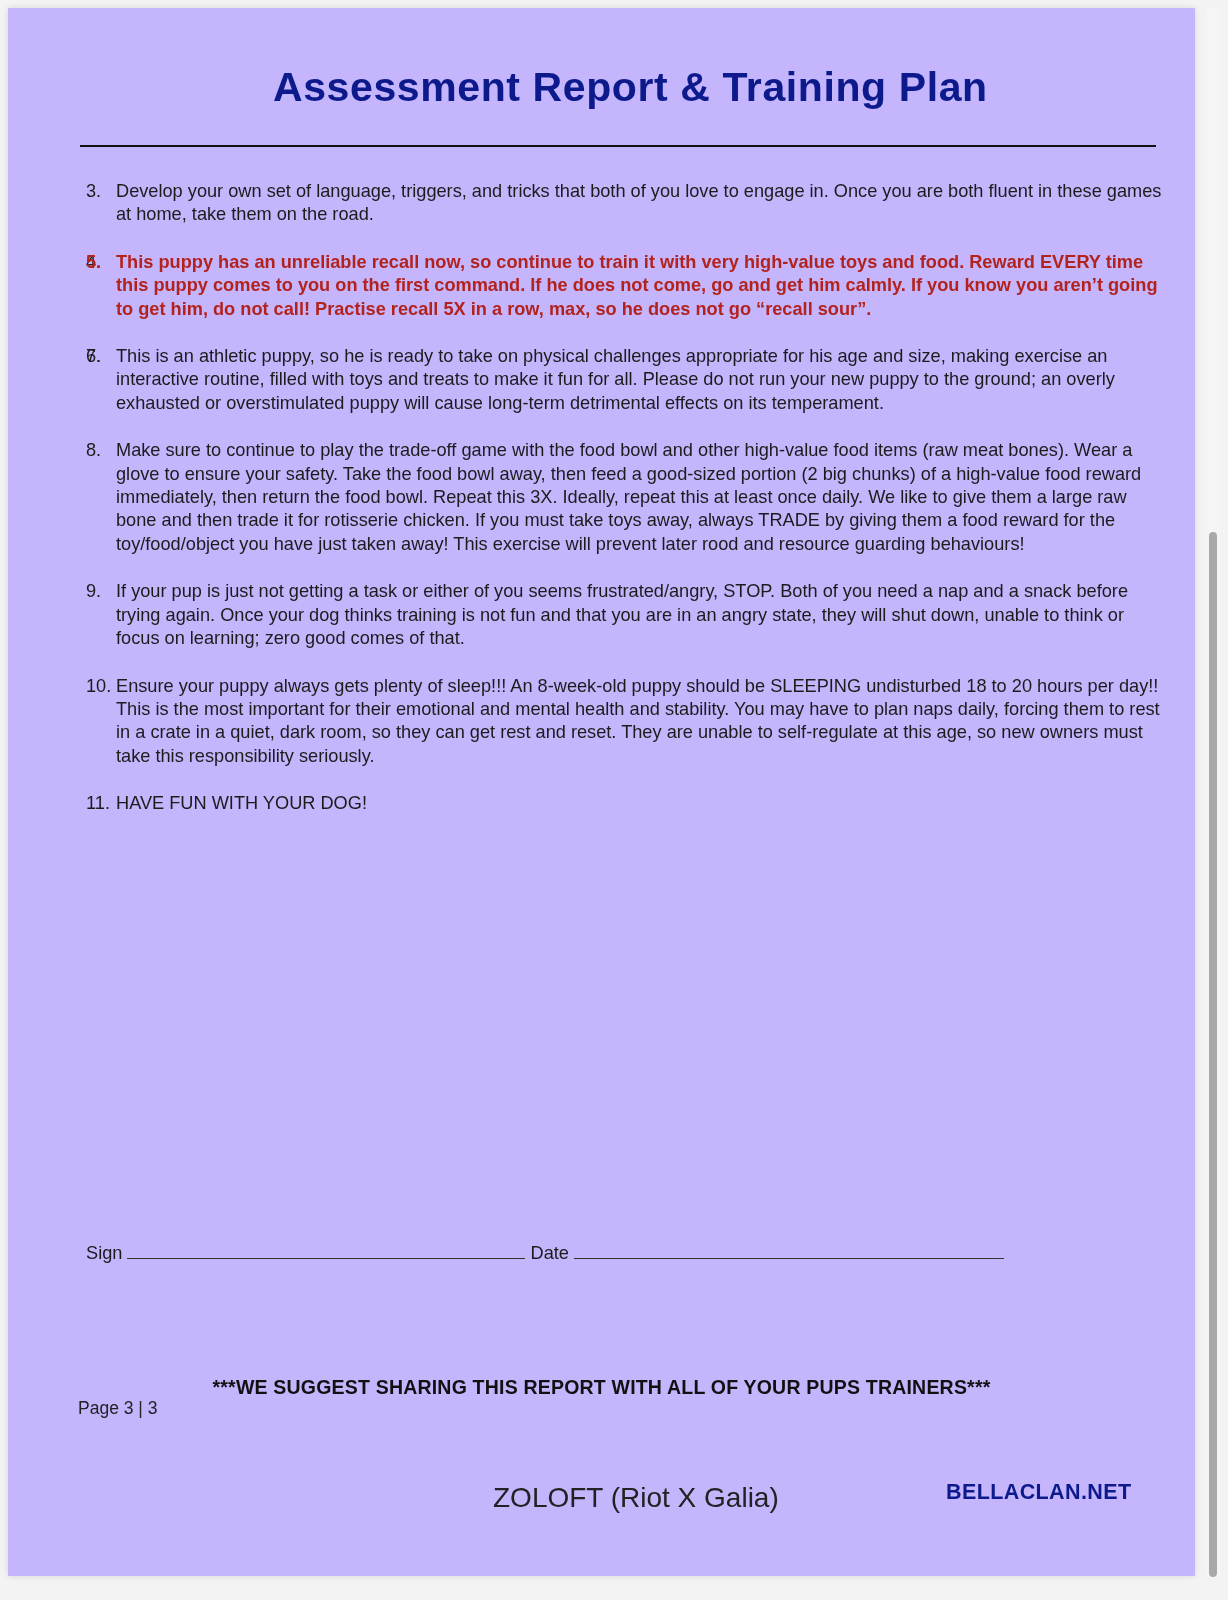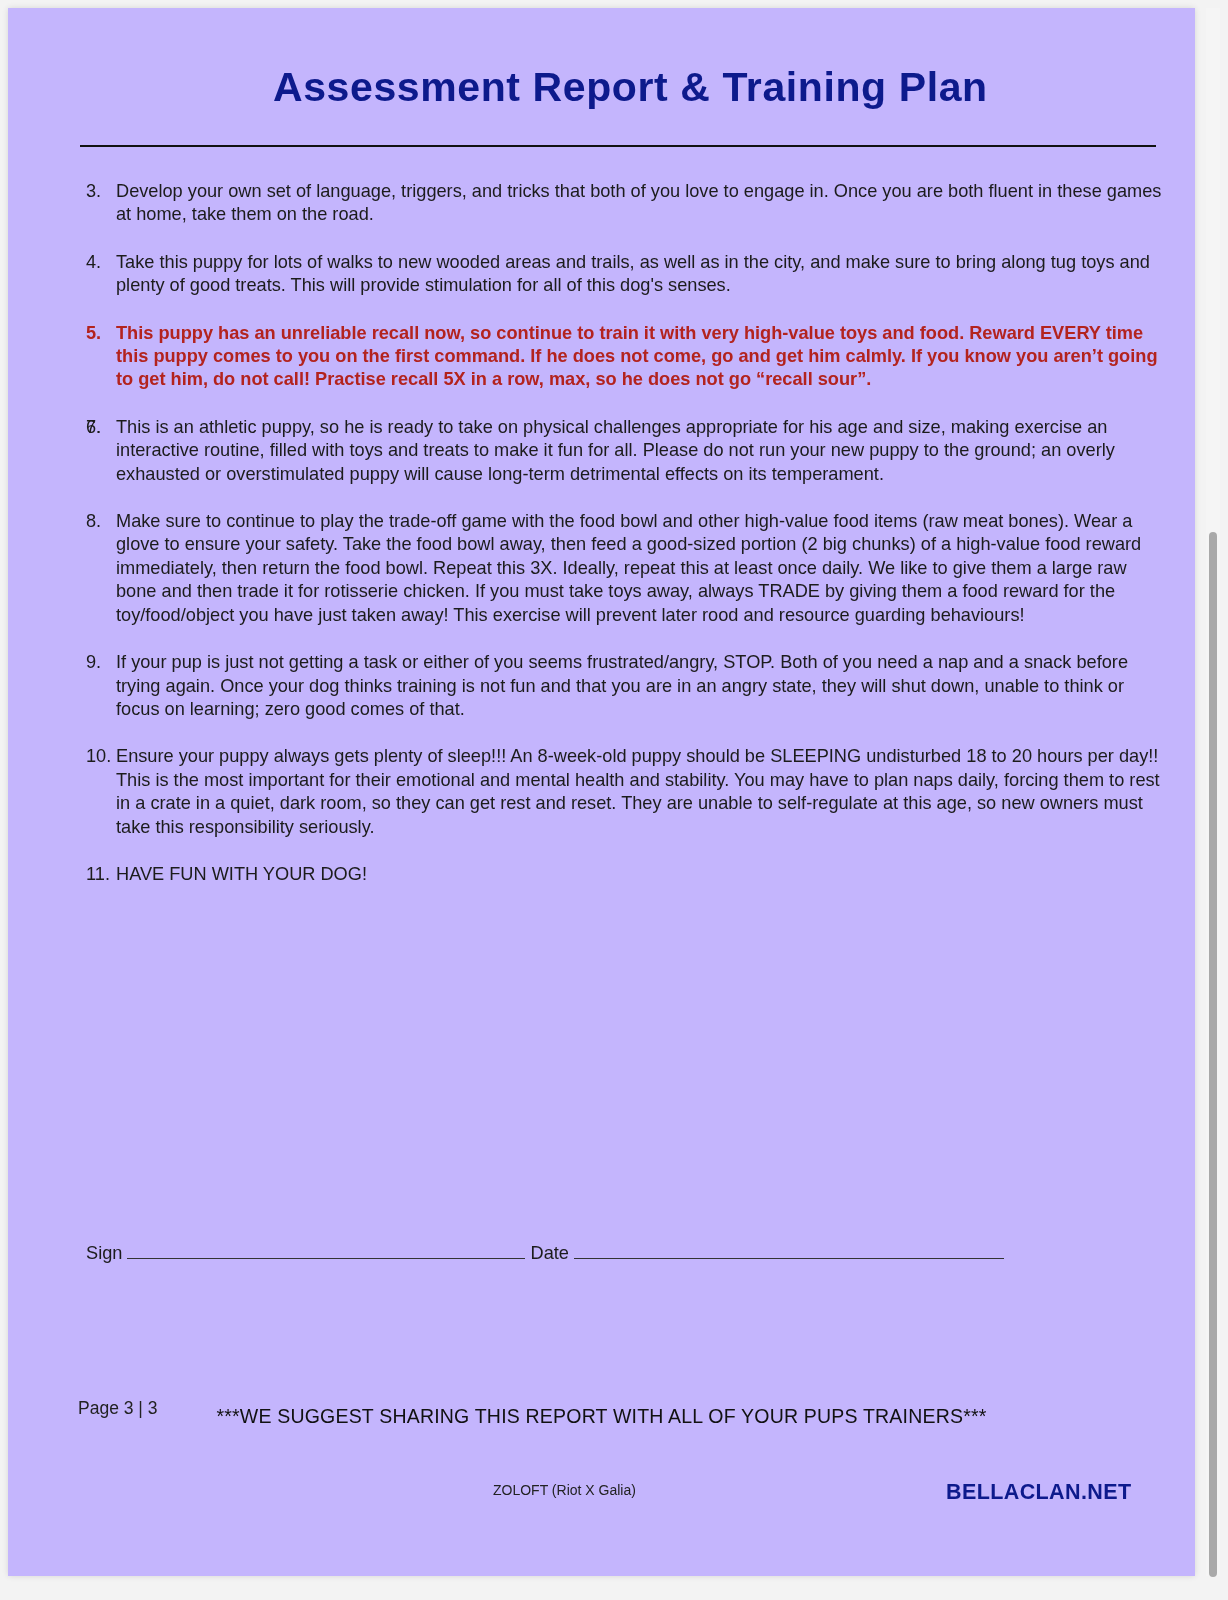--- a/index.html
+++ b/index.html
@@ -85,38 +85,37 @@
       vertical-align: baseline;
       border-bottom: 1.5px solid #333;
       height: 16px;
     }
     .notice {
       position: absolute;
       left: 0;
       top: 1368px;
       width: 100%;
       text-align: center;
-      font-weight: 400;
+      font-weight: 700;
       font-size: 19.5px;
       color: #111;
       letter-spacing: 0.2px;
-      margin-top: 29px;
     }
     .footer-left {
       position: absolute;
       left: 70px;
       top: 1390px;
       font-size: 17.5px;
       color: #222;
     }
     .footer-center {
       position: absolute;
       left: 485px;
       top: 1474px;
-      font-size: 14px;
+      font-size: 28px;
       color: #222;
     }
     .footer-right {
       position: absolute;
       left: 938px;
       top: 1472px;
       font-weight: 700;
       font-size: 21.5px;
       color: #0d1a8c;
       letter-spacing: 0.4px;
@@ -146,21 +145,20 @@
   <div class="title">Assessment Report &amp; Training Plan</div>
   <div class="rule"></div>
 
   <ul class="list">
     <li class="item">
       <span class="num">3.</span>
       <span>Develop your own set of language, triggers, and tricks that both of you love to engage in. Once you are both fluent in these games at home, take them on the road.</span>
     </li>
     <li class="item">
       <span class="num">4.</span>
-      <span>Take this puppy for lots of walks to new wooded areas and trails, as well as in the city, and make sure to bring along tug toys and plenty of good treats. This will provide stimulation for all of this dog's senses.</span>
     </li>
     <li class="item highlight">
       <span class="num">5.</span>
       <span>This puppy has an unreliable recall now, so continue to train it with very high-value toys and food. Reward EVERY time this puppy comes to you on the first command. If he does not come, go and get him calmly. If you know you aren’t going to get him, do not call! Practise recall 5X in a row, max, so he does not go “recall sour”.</span>
     </li>
     <li class="item">
       <span class="num">6.</span>
     </li>
     <li class="item">
       <span class="num">7.</span>

